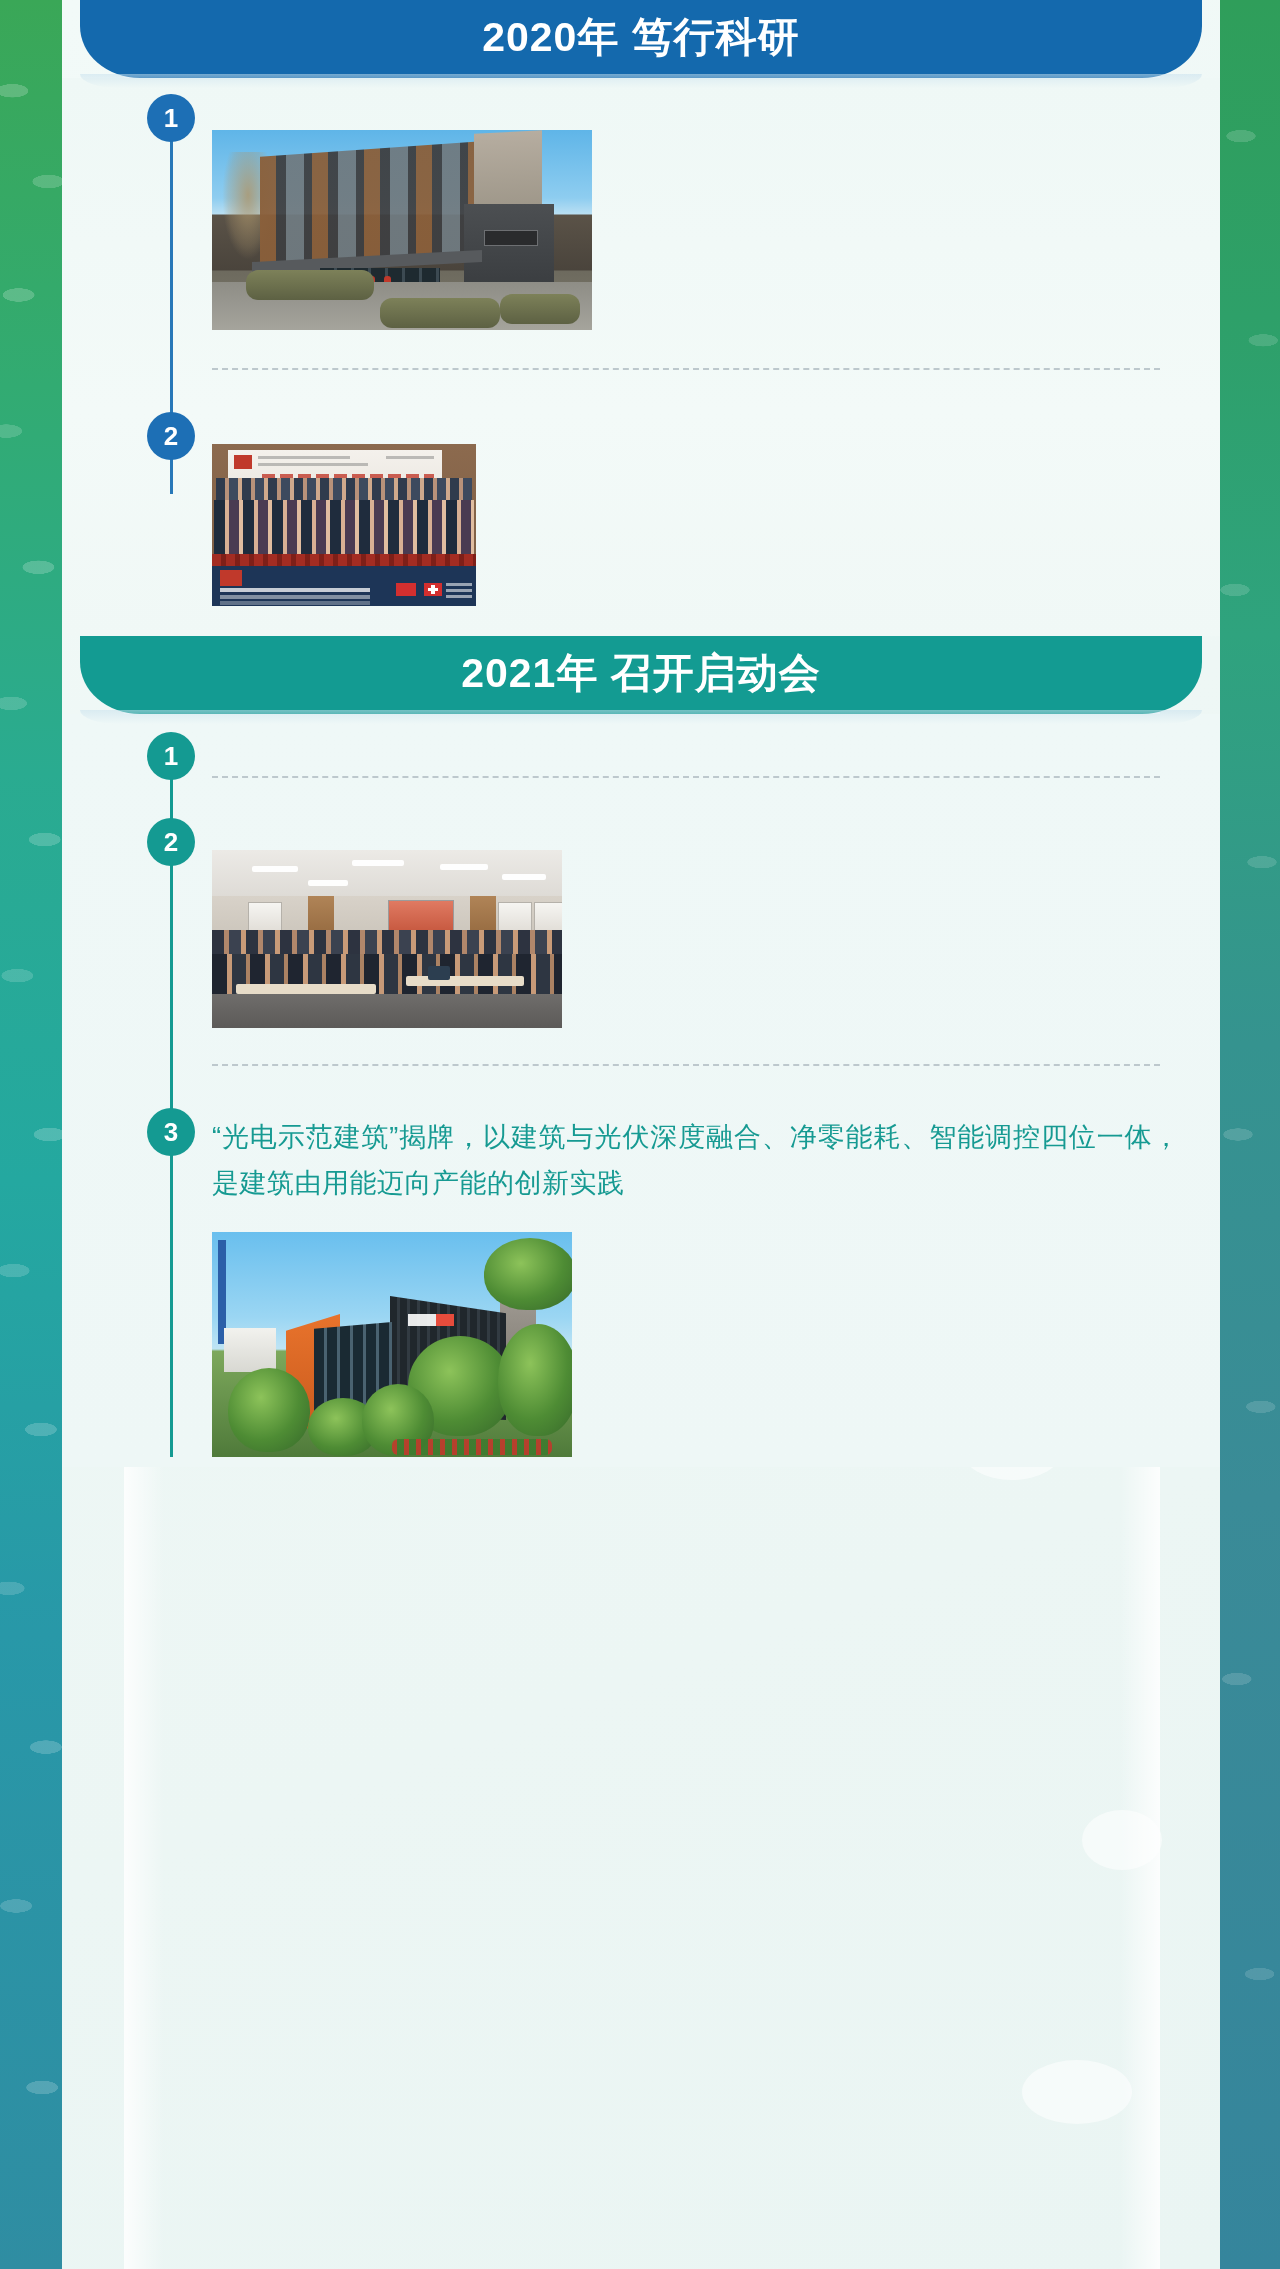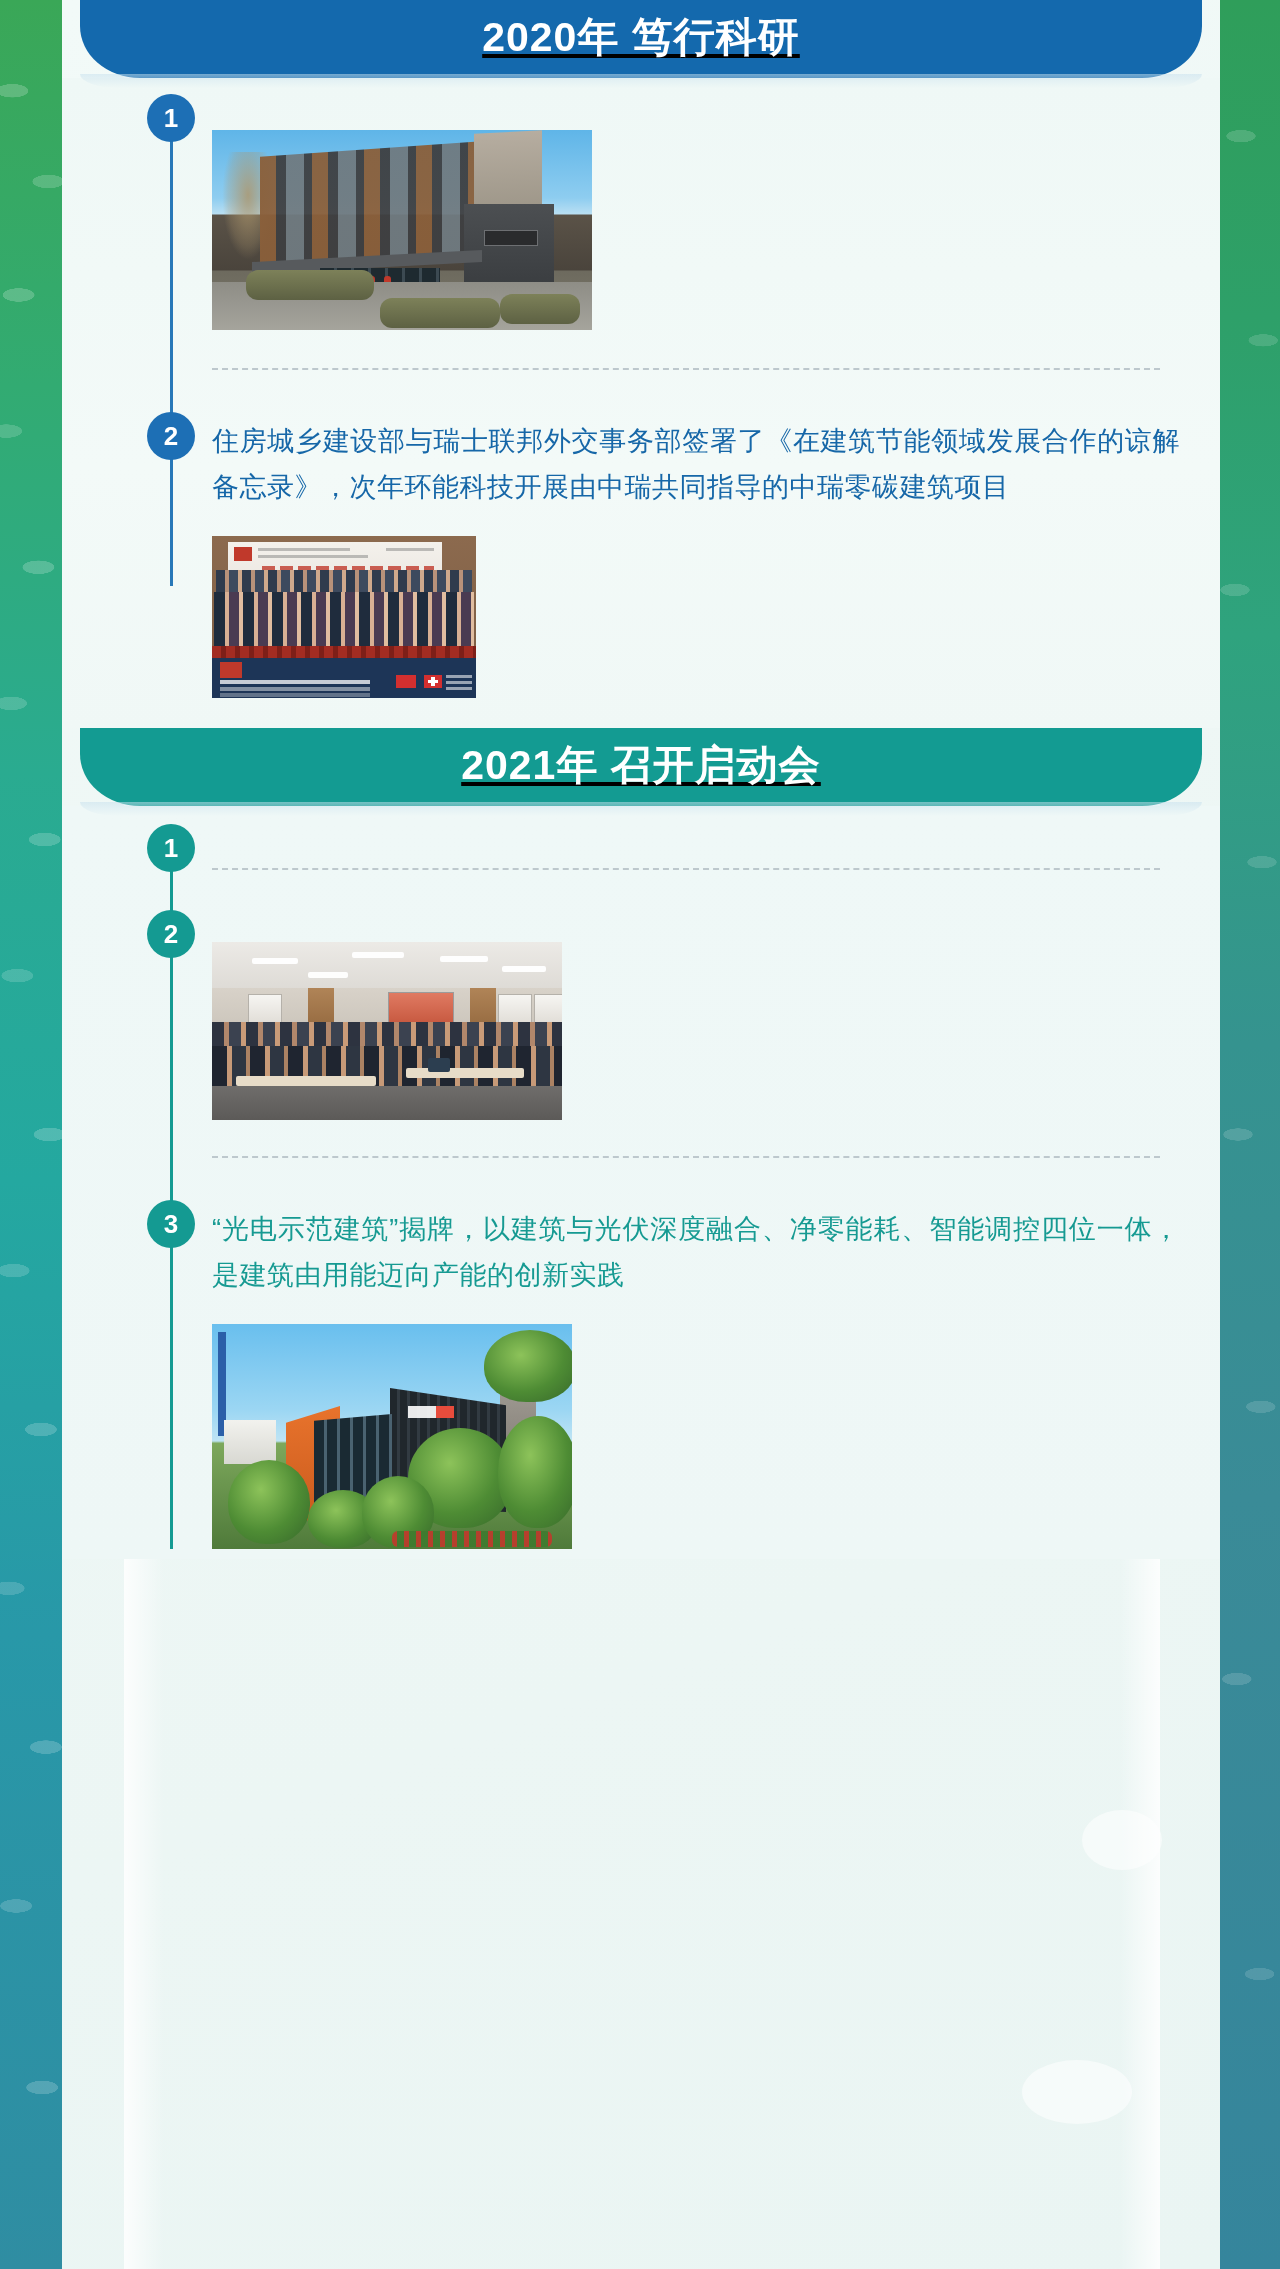--- a/index.html
+++ b/index.html
@@ -118,21 +118,20 @@
     margin: 0 18px 0 18px;
   }
   .banner-2021 {
     background: #139b92;
     border-bottom-left-radius: 60px 52px;
     border-bottom-right-radius: 60px 52px;
     margin: 0 18px;
   }
   .banner-wrap {
     position: relative;
-    text-decoration: underline;
   }
   .banner-wrap::after {
     content: "";
     position: absolute;
     left: 18px; right: 18px;
     bottom: -10px;
     height: 14px;
     border-bottom-left-radius: 40px 14px;
     border-bottom-right-radius: 40px 14px;
     background: linear-gradient(180deg, rgba(200,225,238,.55), rgba(200,225,238,0));
@@ -498,21 +497,20 @@
               <div class="pb-hedge" style="left:34px;bottom:30px;width:128px;"></div>
               <div class="pb-hedge" style="left:168px;bottom:2px;width:120px;"></div>
               <div class="pb-hedge" style="left:288px;bottom:6px;width:80px;"></div>
             </div>
           </div>
         </div>
 
         <div class="item" style="padding-top:50px;margin-top:38px;">
           <div class="divider" style="top:0;"></div>
           <div class="marker marker-blue" style="top:44px;">2</div>
-          <p class="item-text text-blue">住房城乡建设部与瑞士联邦外交事务部签署了《在建筑节能领域发展合作的谅解备忘录》，次年环能科技开展由中瑞共同指导的中瑞零碳建筑项目</p>
 
           <div class="photo-wrap">
             <div class="photo photo-group">
               <div class="pg-screen">
                 <div class="pg-screen-redbox"></div>
                 <div class="pg-screen-line" style="left:30px;top:6px;width:92px;"></div>
                 <div class="pg-screen-line" style="left:30px;top:13px;width:110px;"></div>
                 <div class="pg-screen-line" style="right:8px;top:6px;width:48px;"></div>
                 <div class="pg-screen-title"></div>
               </div>

